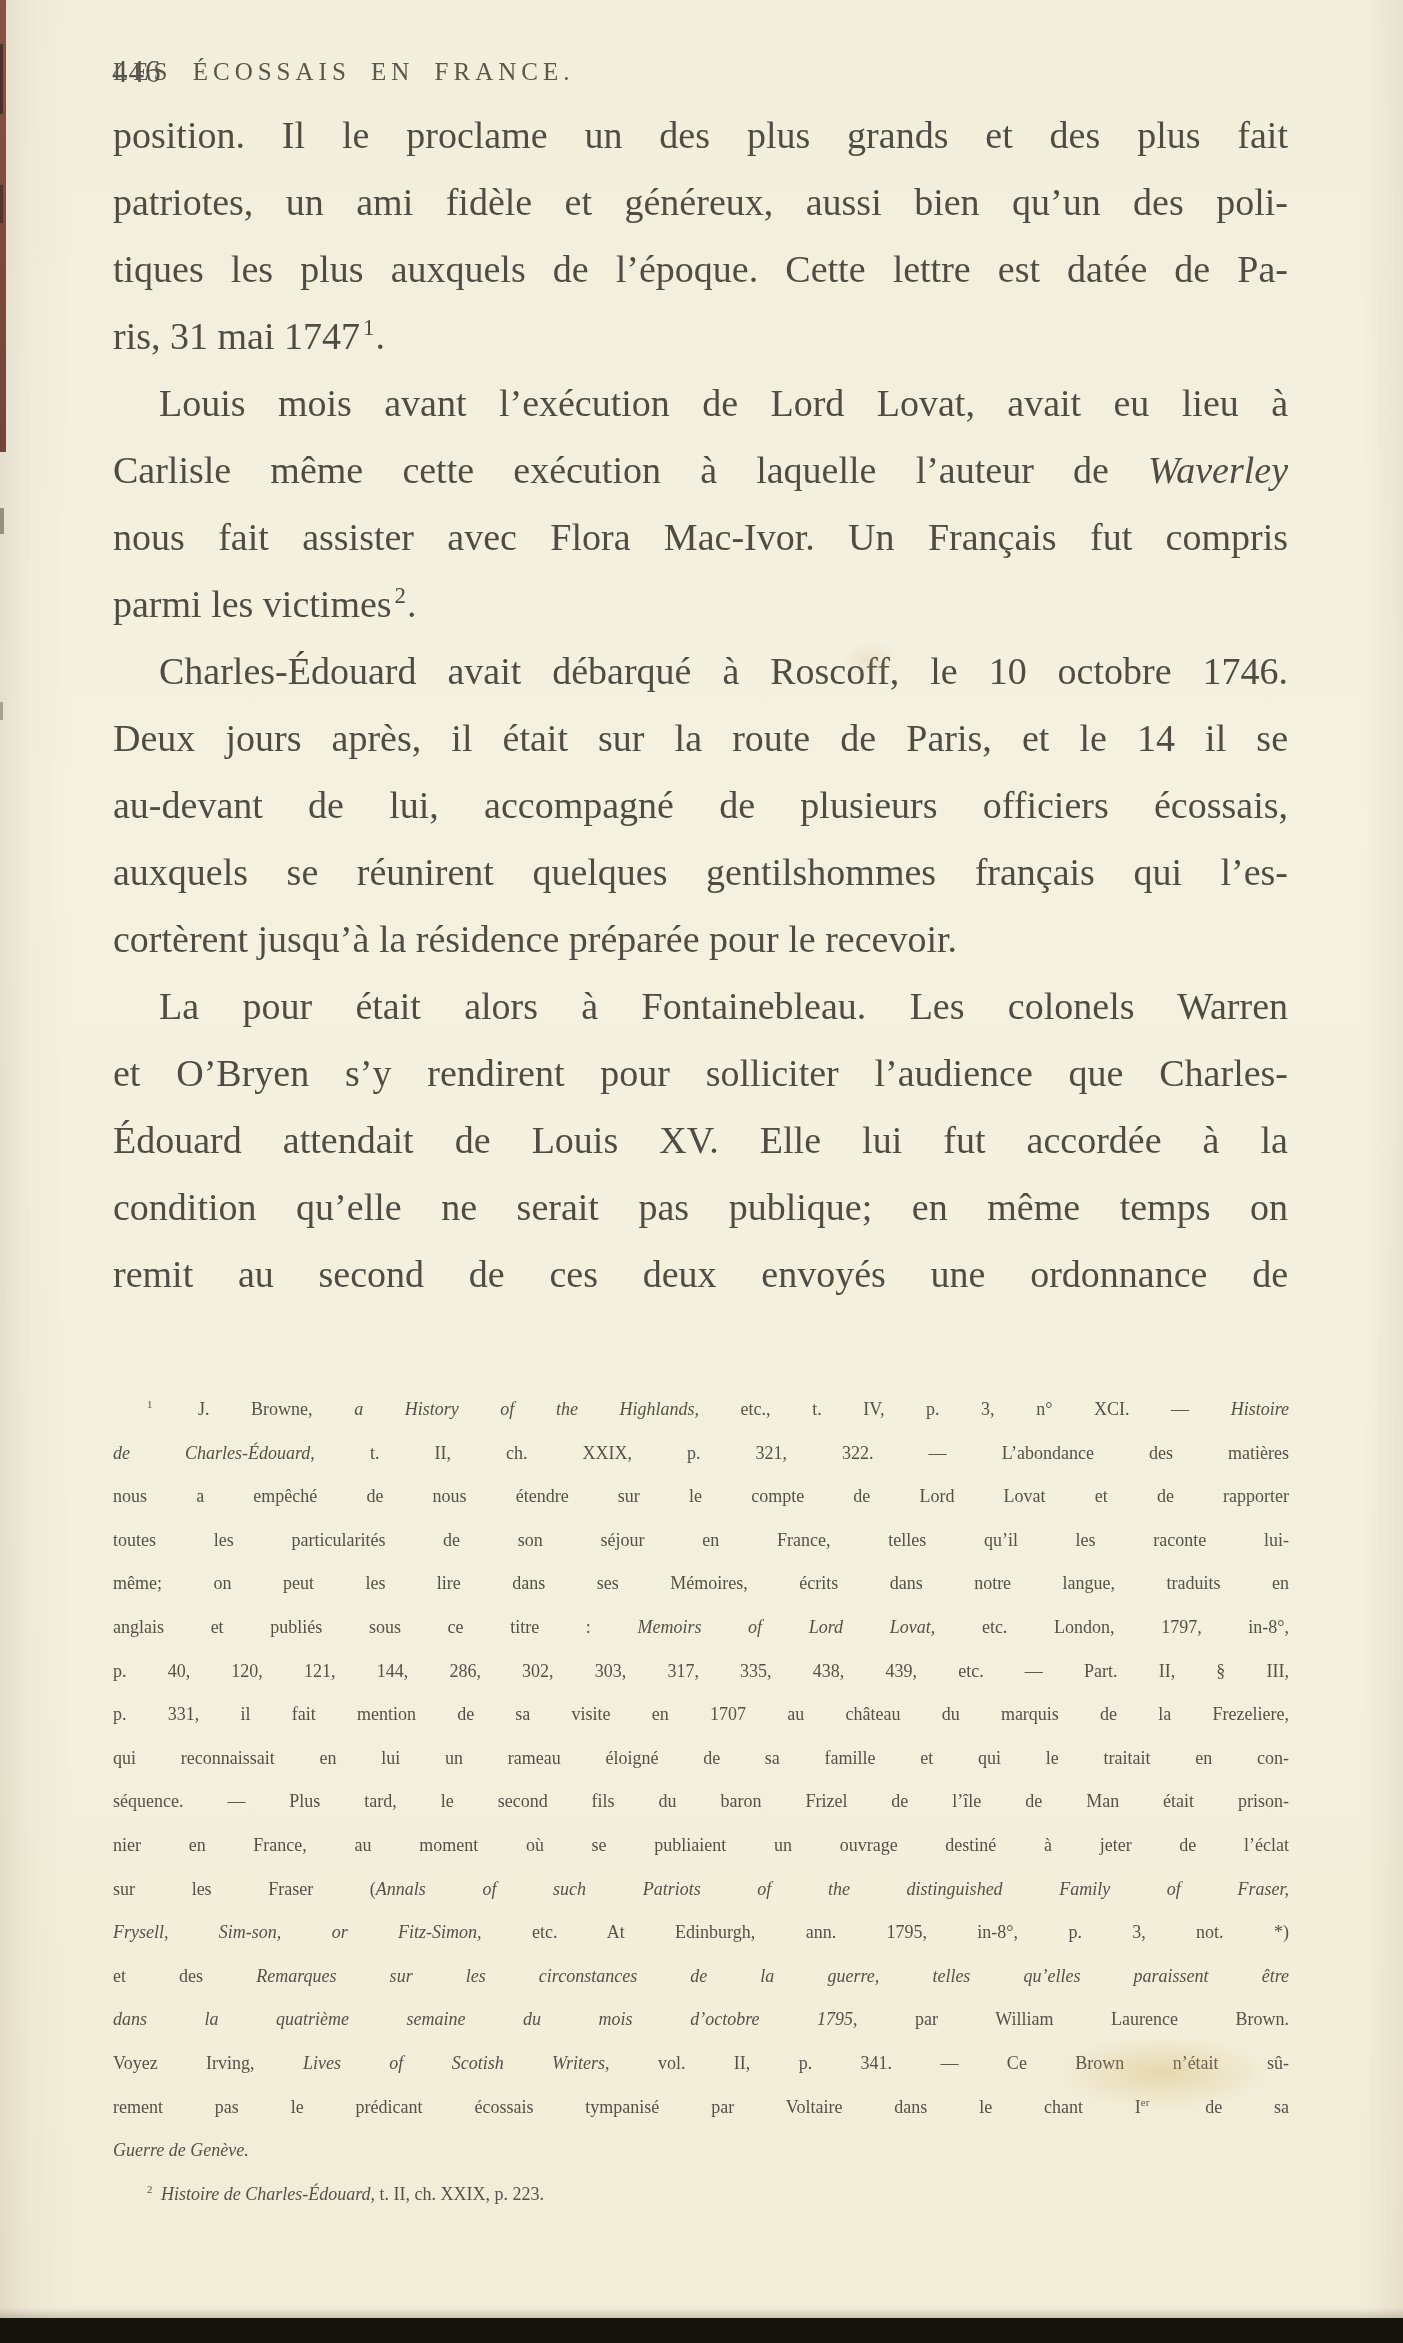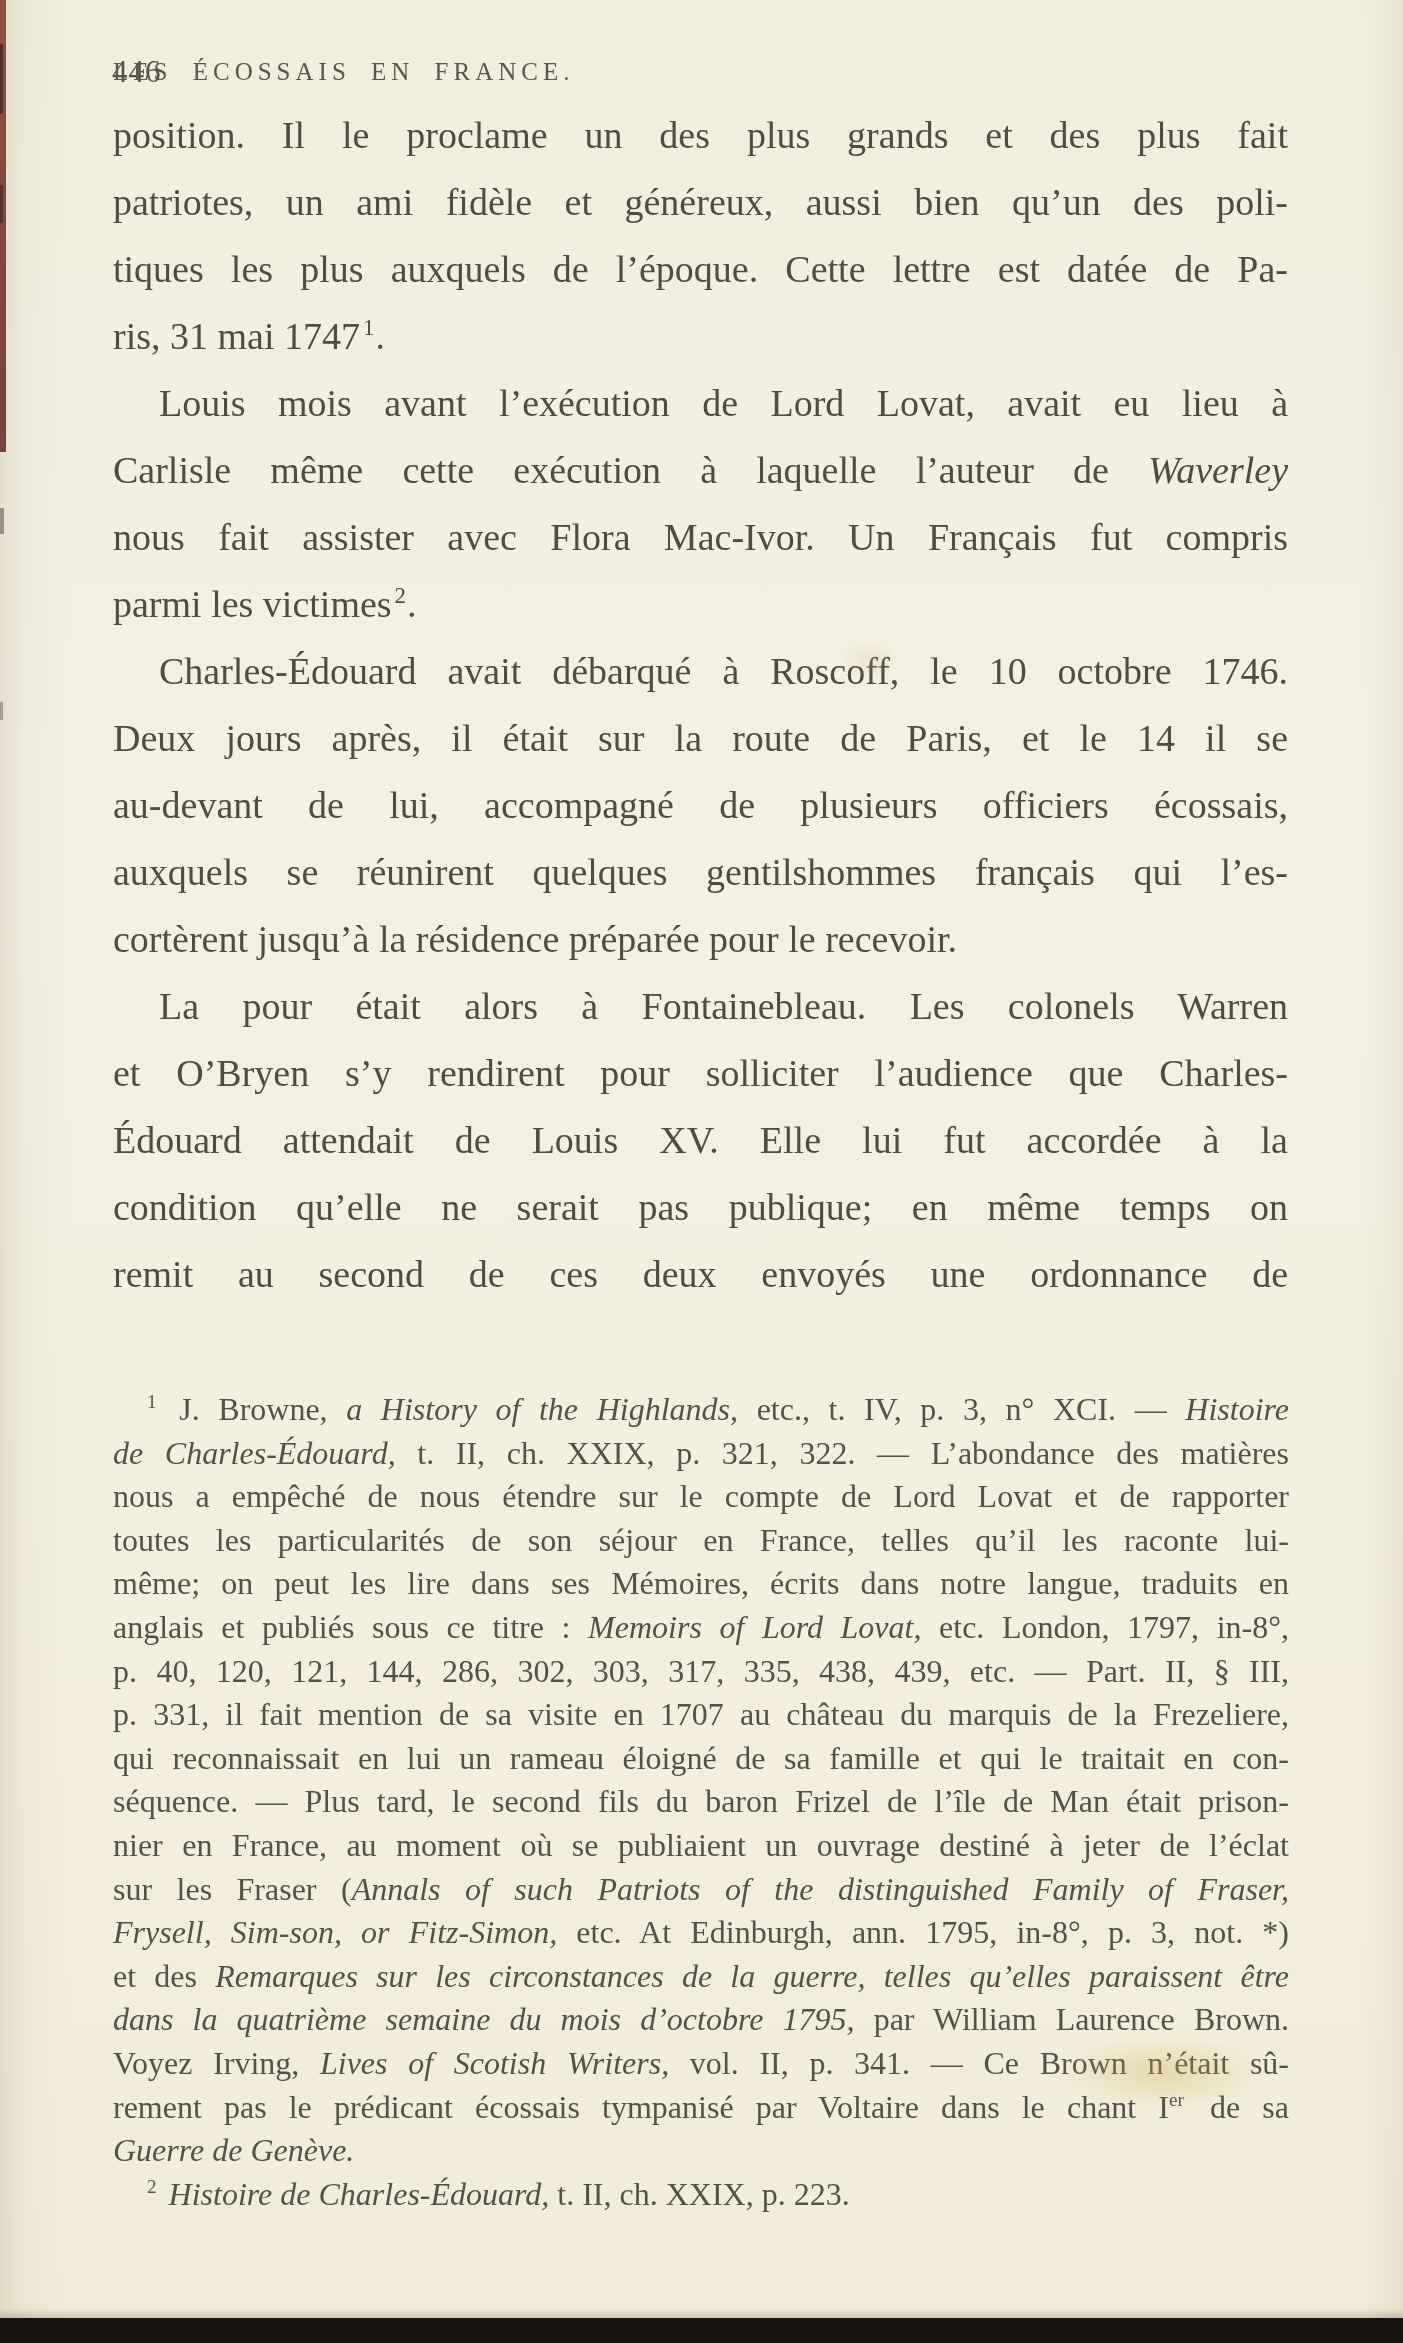--- a/index.html
+++ b/index.html
@@ -24,21 +24,21 @@
     text-align:left;
     font-size:25px;color:#5a564c;
     letter-spacing:5px;word-spacing:9px;
   }
   .bodytext{
     position:absolute;left:113px;top:102px;width:1175px;
     font-size:38px;line-height:67px;color:#504c43;
   }
   .footnotes{
     position:absolute;left:113px;top:1388px;width:1176px;
-    font-size:32px;line-height:43.6px;color:#555149;
+    font-size:18px;line-height:43.6px;color:#555149;
   }
   .line{
     text-align:justify;
     text-align-last:justify;
     white-space:normal;
   }
   .line.no-just{text-align-last:left;}
   .it{font-style:italic;}
   .sup{
     font-size:0.60em;

